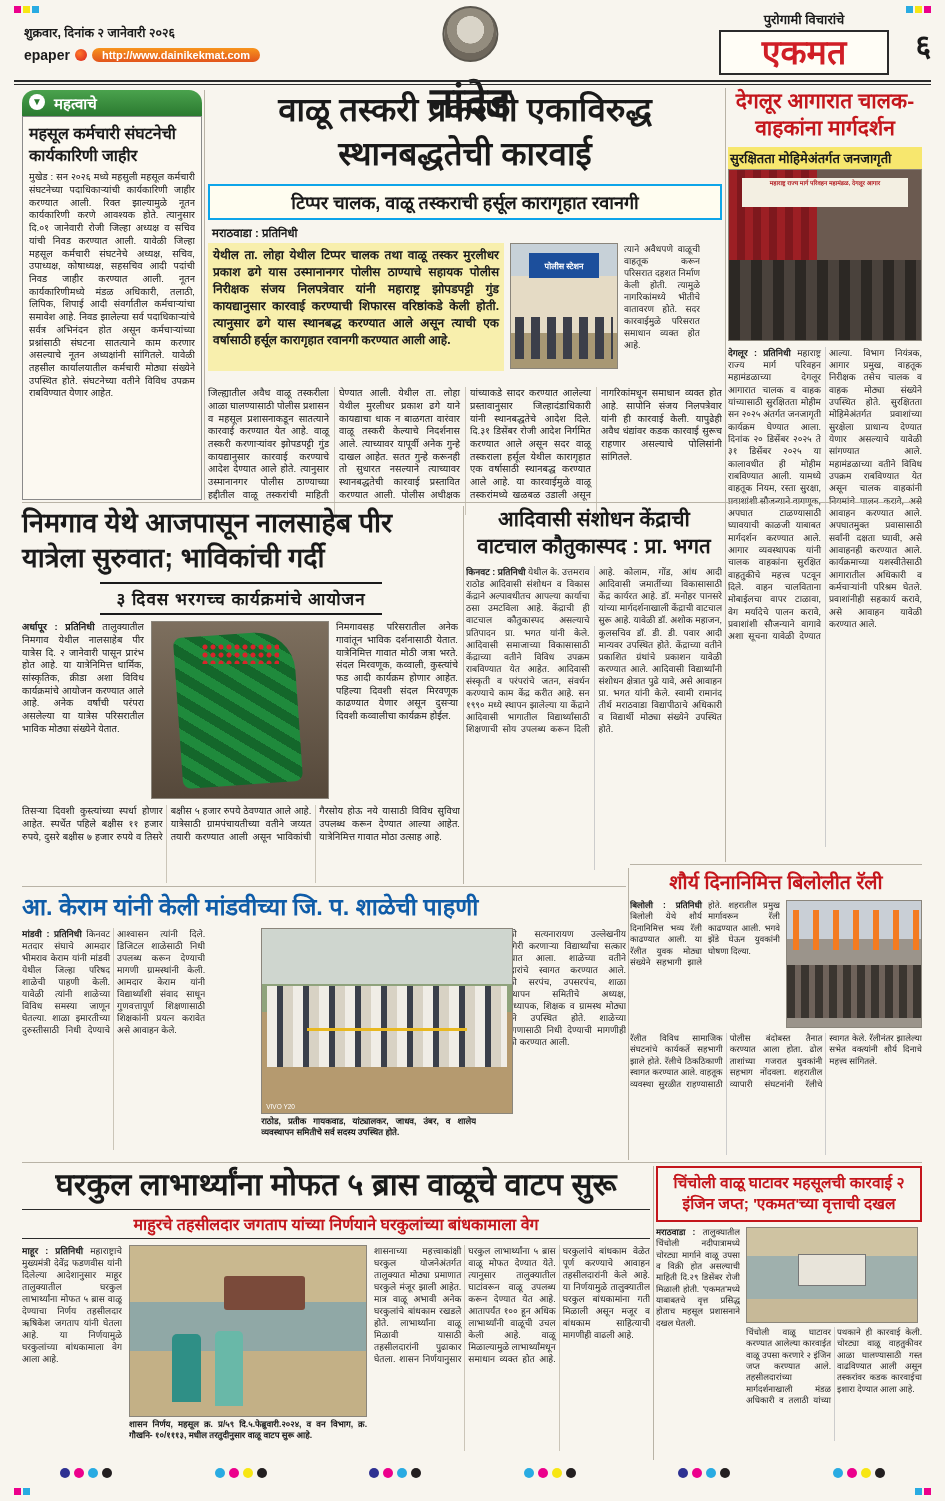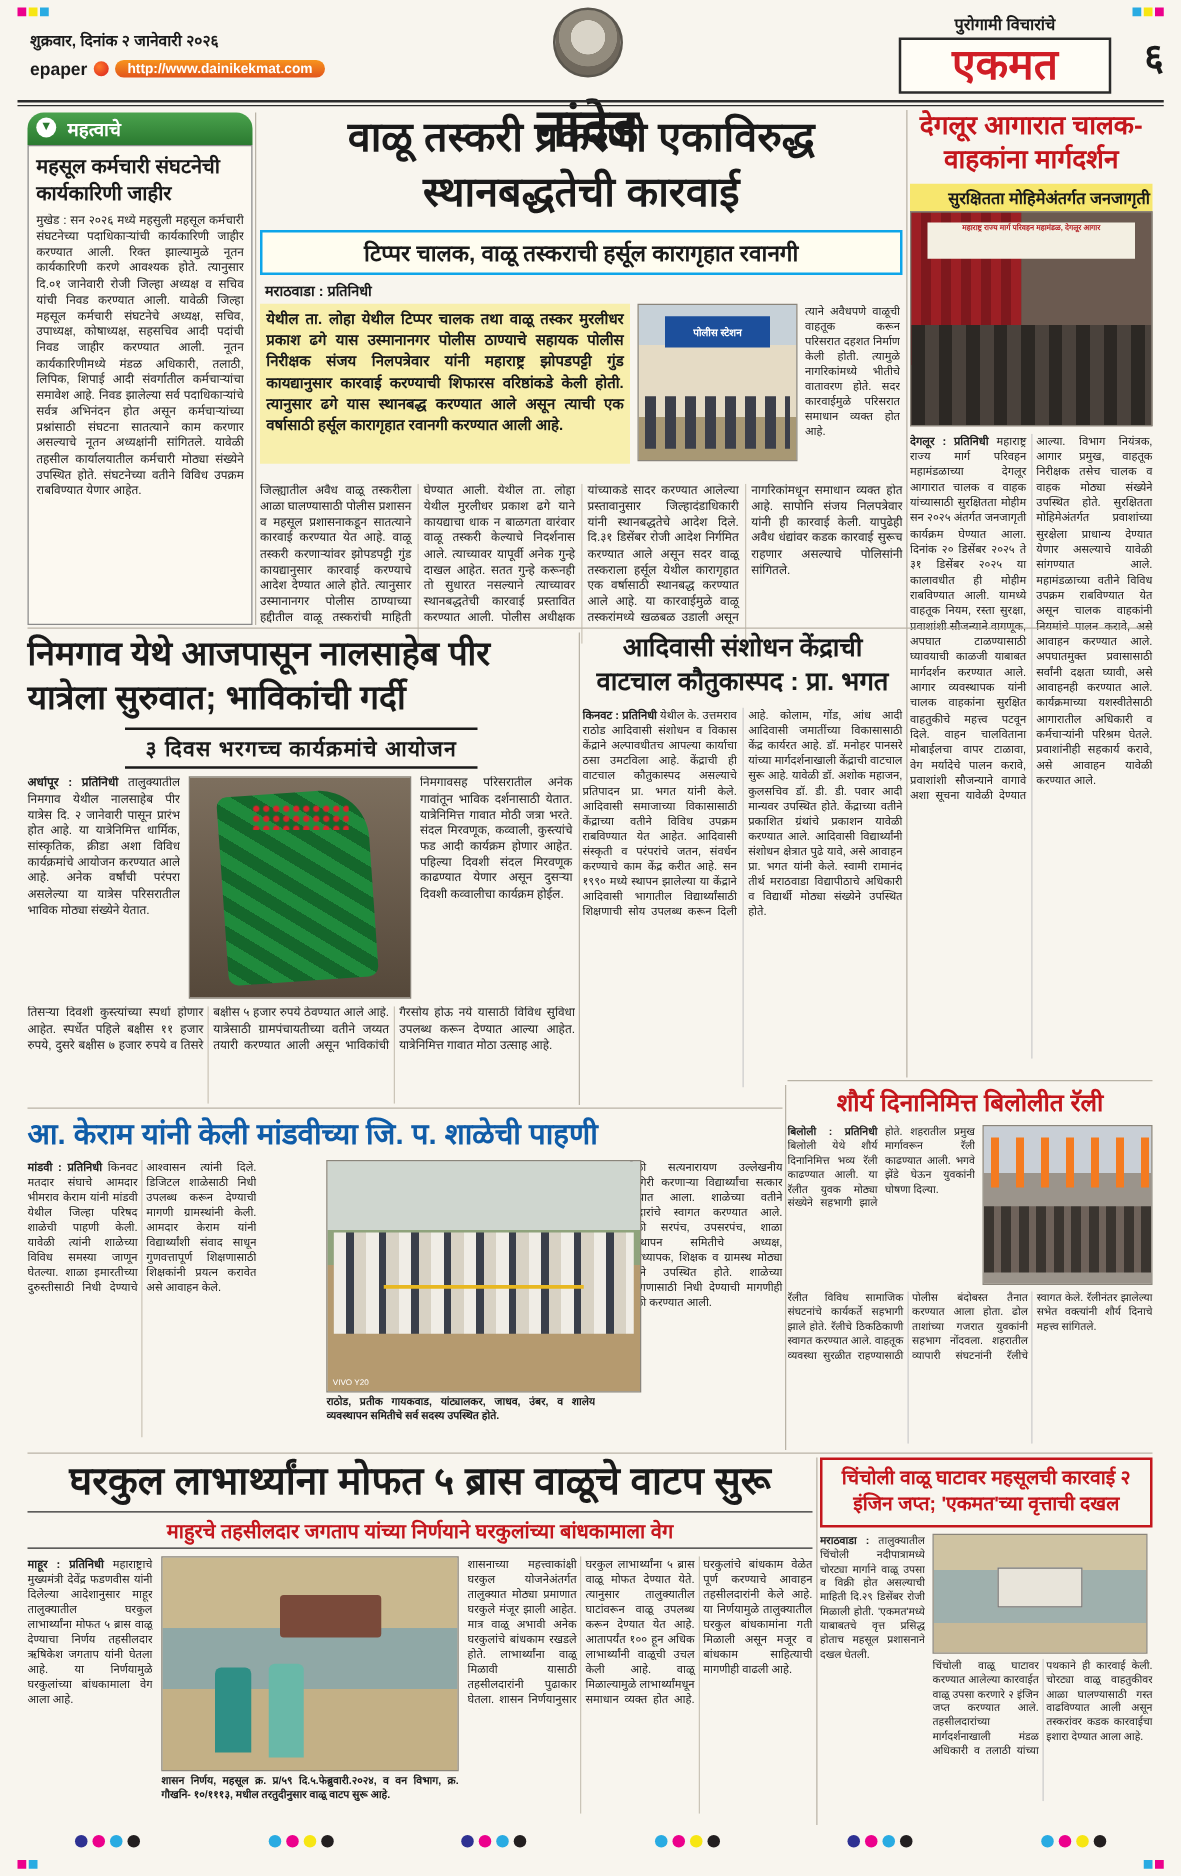--- a/index.html
+++ b/index.html
@@ -52,21 +52,21 @@
            text-align:center; padding:4px 6px; }
   .lead-by { margin-top:5px; text-align:left; font-size:11.5px; font-weight:bold; padding-left:4px; }
   .lead-row { margin-top:3px; display:flex; gap:6px; height:128px; }
   .lead-yellow { width:296px; background:#f8efad; font-size:12px; font-weight:600; line-height:1.42;
                  text-align:justify; padding:4px 5px; overflow:hidden; }
   .lead-colr { width:76px; font-size:9px; }
   .lead-cols { margin-top:16px; height:128px; column-count:4; column-gap:10px; column-rule:1px solid #cbc5b8; }
 
   
   .photo { position:relative; border:1px solid #8a857b; overflow:hidden; background:#d8d2c6; flex:none; }
-  .ph-police { width:128px; height:126px; background:linear-gradient(180deg,#c7d1d8 0 26%,#e5dbc5 26% 72%,#a89874 72%); }
+  .ph-police { width:108px; height:126px; background:linear-gradient(180deg,#c7d1d8 0 26%,#e5dbc5 26% 72%,#a89874 72%); }
   .sign { position:absolute; left:17%; top:7%; width:66%; height:20%; background:#1c4f9c; color:#fff;
           font-size:8px; font-weight:bold; text-align:center; display:flex; align-items:center; justify-content:center; }
   .people { position:absolute; bottom:7%; left:4%; right:4%; height:34%;
             background:repeating-linear-gradient(90deg,#3c3f4a 0 9px,transparent 9px 16px); }
   .ph-deglur { width:194px; height:172px; background:#6b5a50; }
   .curtain { position:absolute; left:0; top:0; width:46%; height:72%;
              background:repeating-linear-gradient(90deg,#9c1f24 0 8px,#7e181d 8px 16px); }
   .banner { position:absolute; left:7%; top:5%; width:86%; height:17%; background:#f3efe2; color:#b01d22;
             font-size:6px; font-weight:bold; text-align:center; line-height:1.5; overflow:hidden; padding:1px; }
   .crowd { position:absolute; bottom:0; width:100%; height:47%;
@@ -92,21 +92,21 @@
   .w1 { position:absolute; bottom:8%; left:18%; width:12%; height:40%; background:#2f8f86; border-radius:5px 5px 0 0; }
   .w2 { position:absolute; bottom:6%; left:36%; width:12%; height:44%; background:#69b8a8; border-radius:5px 5px 0 0; }
   .ph-chincholi { width:172px; height:96px; background:linear-gradient(180deg,#cfc3a2 0 30%,#9fb0ad 30% 75%,#c7b998 75%); }
   .truck { position:absolute; top:28%; left:30%; width:40%; height:34%; background:#e8e4da; border:1px solid #777; }
   .caption { font-size:8.5px; font-weight:bold; line-height:1.3; text-align:justify; margin-top:2px; overflow:hidden; }
 
   
   .deglur { position:absolute; left:728px; top:88px; width:194px; }
   .h-red { color:#c4161c; }
   .h-deglur { font-size:21px; font-weight:800; text-align:center; line-height:1.28; }
-  .sub-yel { margin-top:5px; background:#f7e76e; font-size:13px; font-weight:bold; text-align:right; padding:2px; }
+  .sub-yel { margin-top:5px; background:#f7e76e; font-size:13px; font-weight:bold; text-align:left; padding:2px; }
   .deglur-body { margin-top:6px; height:500px; column-count:2; column-gap:8px; column-rule:1px solid #ccc;
                  font-size:9px; line-height:1.37; }
 
   
   .nimgaon { position:absolute; left:22px; top:506px; width:438px; }
   .h-nim { font-size:27px; font-weight:800; line-height:1.28; }
   .ruledwrap { text-align:center; margin-top:7px; }
   .ruled { display:inline-block; border-top:2px solid #1a1a1a; border-bottom:2px solid #1a1a1a;
            font-size:17px; font-weight:bold; padding:3px 16px; letter-spacing:1px; }
   .nim-row { margin-top:6px; display:flex; gap:7px; height:178px; }

